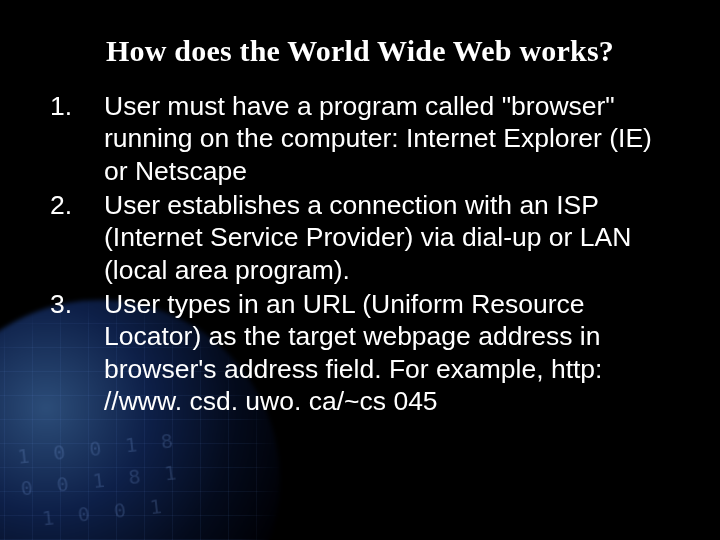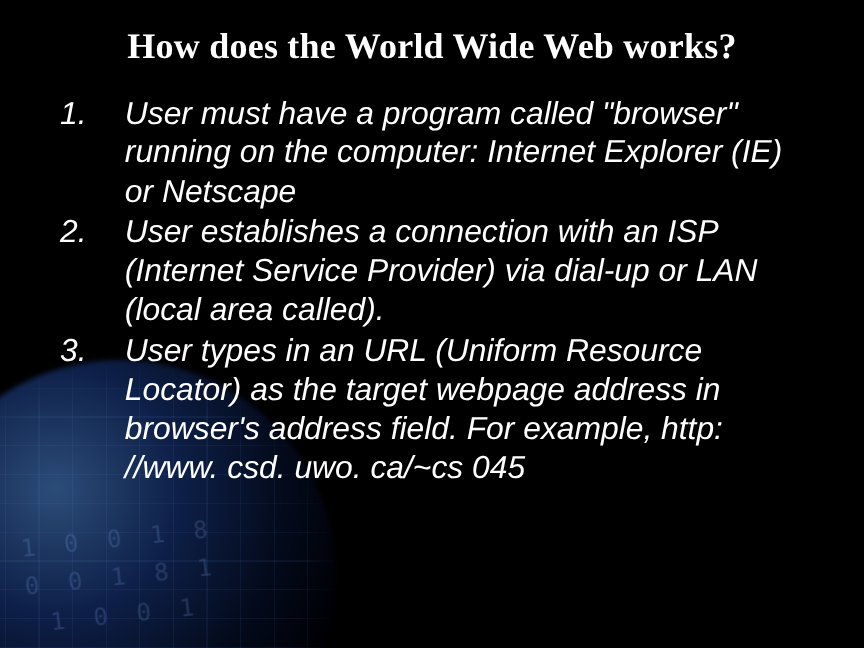--- a/index.html
+++ b/index.html
@@ -52,21 +52,21 @@
       letter-spacing: 6px;
       line-height: 1.6;
       transform: rotate(-6deg);
       z-index: 0;
       white-space: pre;
       filter: blur(0.6px);
     }
     .content {
       position: relative;
       z-index: 2;
-      padding: 22px 44px 0 44px;
+      padding: 34px 44px 0 44px;
     }
     .title {
       text-align: center;
       color: #ffffff;
       font-family: "Times New Roman", Times, serif;
       font-weight: bold;
       font-size: 30px;
       margin-bottom: 22px;
       letter-spacing: 0.2px;
     }
@@ -76,21 +76,20 @@
       color: #ffffff;
       font-size: 26.5px;
       line-height: 1.22;
       padding-left: 0;
     }
     .list li {
       counter-increment: item;
       position: relative;
       padding-left: 60px;
       margin-bottom: 2px;
-      font-style: italic;
     }
     .list li::before {
       content: counter(item) ".";
       position: absolute;
       left: 6px;
       top: 0;
       font-size: 26.5px;
     }
   </style>
 </head>
@@ -99,16 +98,16 @@
 <div class="bg-globe"></div>
 <div class="bg-grid"></div>
 <div class="bg-digits">1 0 0 1 8
 0 0 1 8 1
  1 0 0 1</div>
 
 <div class="content">
   <h1 class="title">How does the World Wide Web works?</h1>
   <ol class="list">
     <li><span>User must have a program called "browser" running on the computer: Internet Explorer (IE) or Netscape</span></li>
-    <li><span>User establishes a connection with an ISP (Internet Service Provider) via dial-up or LAN (local area called).</span></li>
+    <li><span>User establishes a connection with an ISP (Internet Service Provider) via dial-up or LAN (local area program).</span></li>
     <li><span>User types in an URL (Uniform Resource Locator) as the target webpage address in browser's address field. For example, http: //www. csd. uwo. ca/~cs 045</span></li>
   </ol>
 </div>
 
 </body></html>

